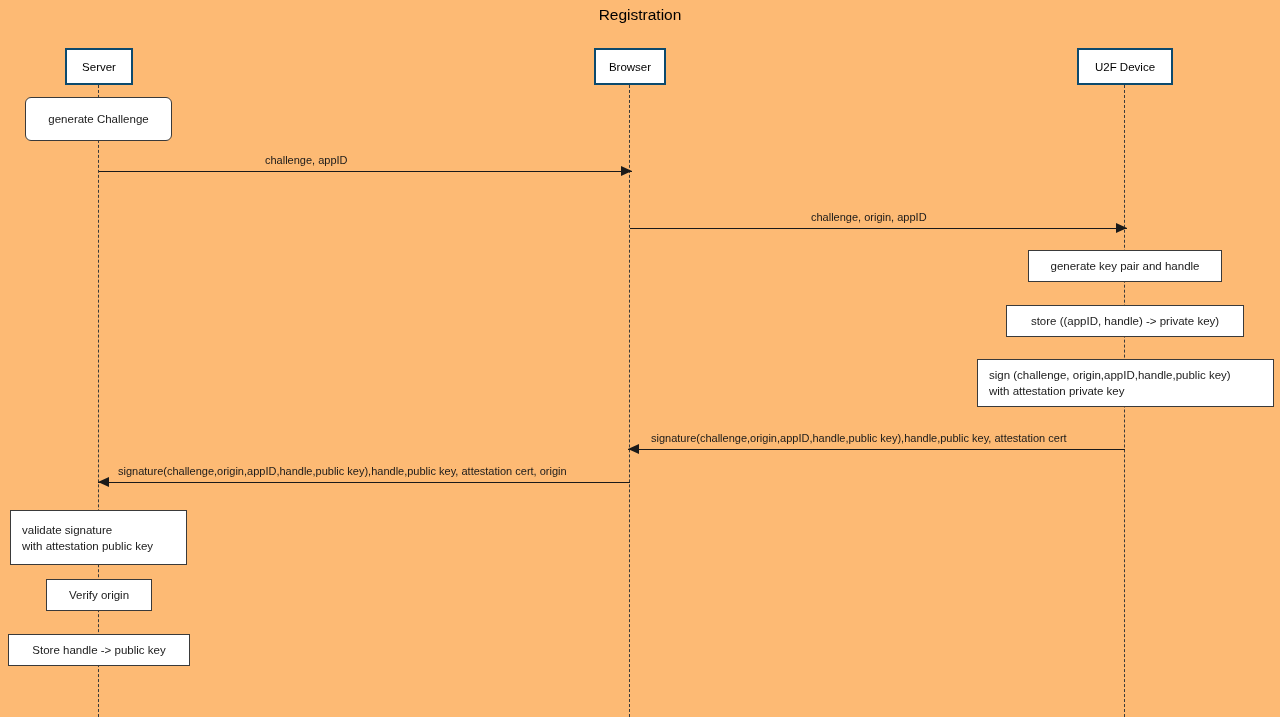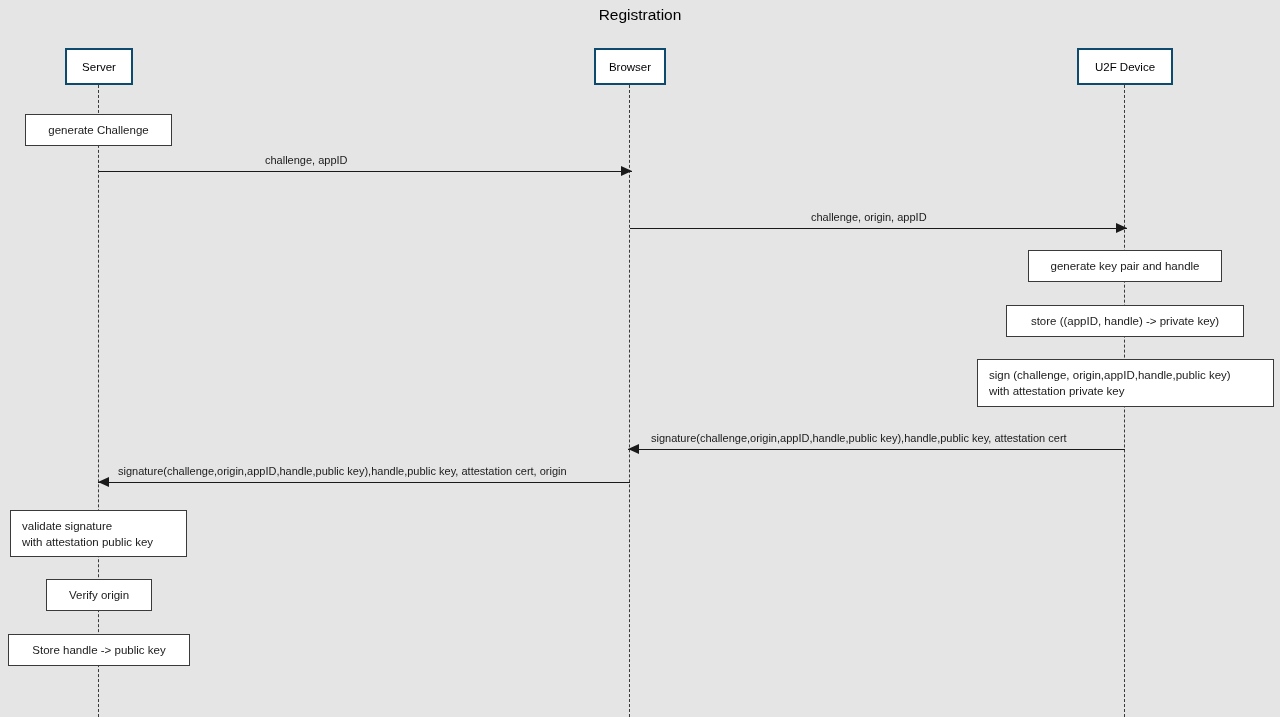--- a/index.html
+++ b/index.html
@@ -9,21 +9,21 @@
     background: #ffffff;
   }
   body {
     font-family: "Liberation Sans", sans-serif;
     color: #1a1a1a;
   }
   #canvas {
     position: relative;
     width: 1280px;
     height: 717px;
-    background: #e5e5e5;
+    background: #fdba74;
     overflow: hidden;
   }
 
   
   .diagram-title {
     position: absolute;
     left: 0;
     top: 5px;
     width: 1280px;
     text-align: center;
@@ -165,34 +165,34 @@
       </div>
       <div class="participant" style="left: 594px; top: 48px; width: 72px; height: 37px;">
         <span>Browser</span>
       </div>
       <div class="participant" style="left: 1077px; top: 48px; width: 96px; height: 37px;">
         <span>U2F Device</span>
       </div>
     </div>
 
   <div id="actions-layer">
-      <div class="action-box center" style="left: 25px; top: 114px; width: 147px; height: 32px;">
+      <div class="action-box center" style="left: 25px; top: 97px; width: 147px; height: 44px; border-radius: 6px;">
         <div class="line">generate Challenge</div>
       </div>
       <div class="action-box center" style="left: 1028px; top: 250px; width: 194px; height: 32px;">
         <div class="line">generate key pair and handle</div>
       </div>
       <div class="action-box center" style="left: 1006px; top: 305px; width: 238px; height: 32px;">
         <div class="line">store ((appID, handle) -&gt; private key)</div>
       </div>
       <div class="action-box left" style="left: 977px; top: 359px; width: 297px; height: 48px;">
         <div class="line">sign (challenge, origin,appID,handle,public key)</div>
         <div class="line">with attestation private key</div>
       </div>
-      <div class="action-box left" style="left: 10px; top: 510px; width: 177px; height: 47px;">
+      <div class="action-box left" style="left: 10px; top: 510px; width: 177px; height: 55px;">
         <div class="line">validate signature</div>
         <div class="line">with attestation public key</div>
       </div>
       <div class="action-box center" style="left: 46px; top: 579px; width: 106px; height: 32px;">
         <div class="line">Verify origin</div>
       </div>
       <div class="action-box center" style="left: 8px; top: 634px; width: 182px; height: 32px;">
         <div class="line">Store handle -&gt; public key</div>
       </div>
     </div>

